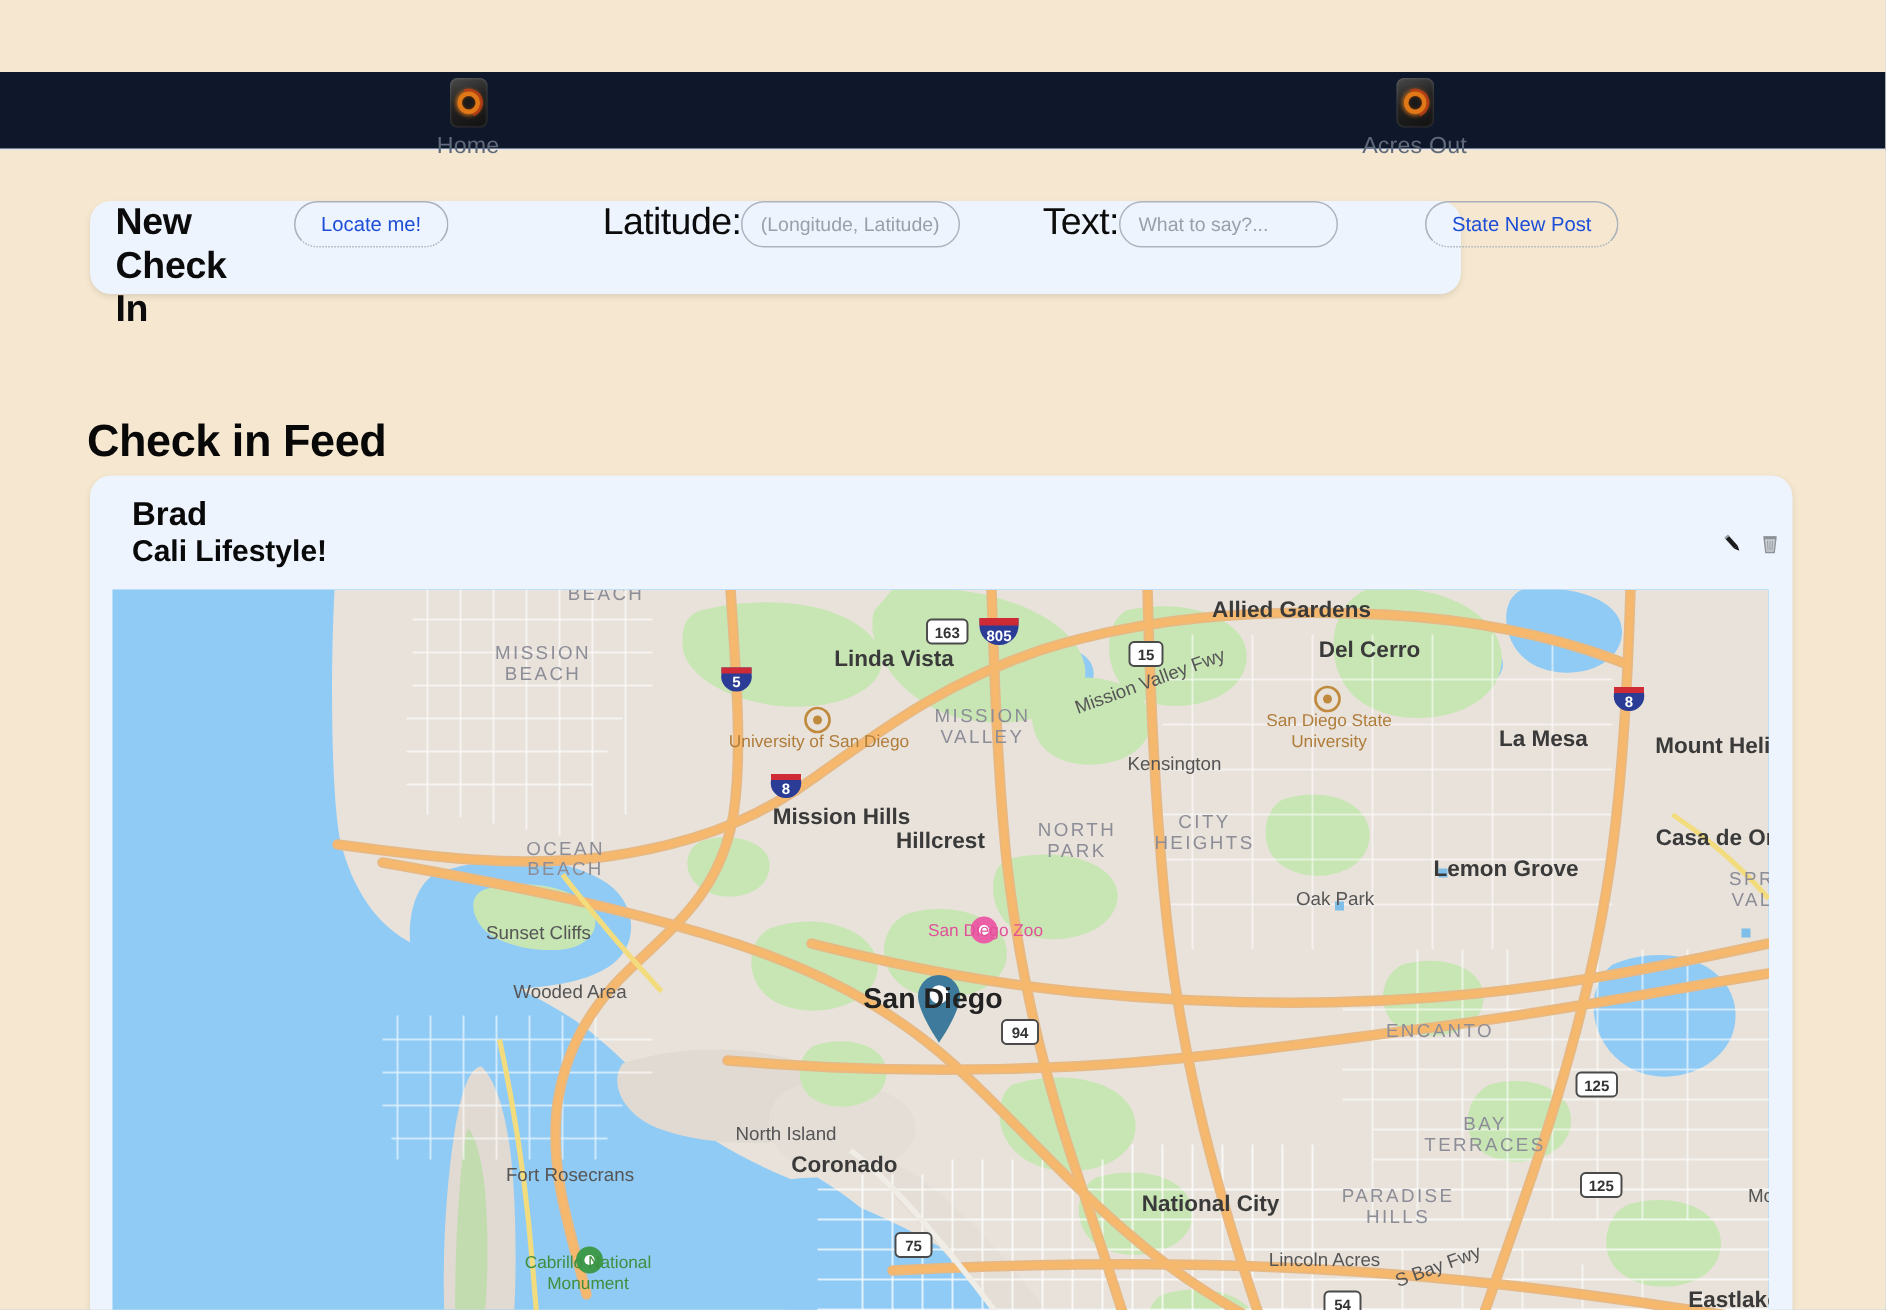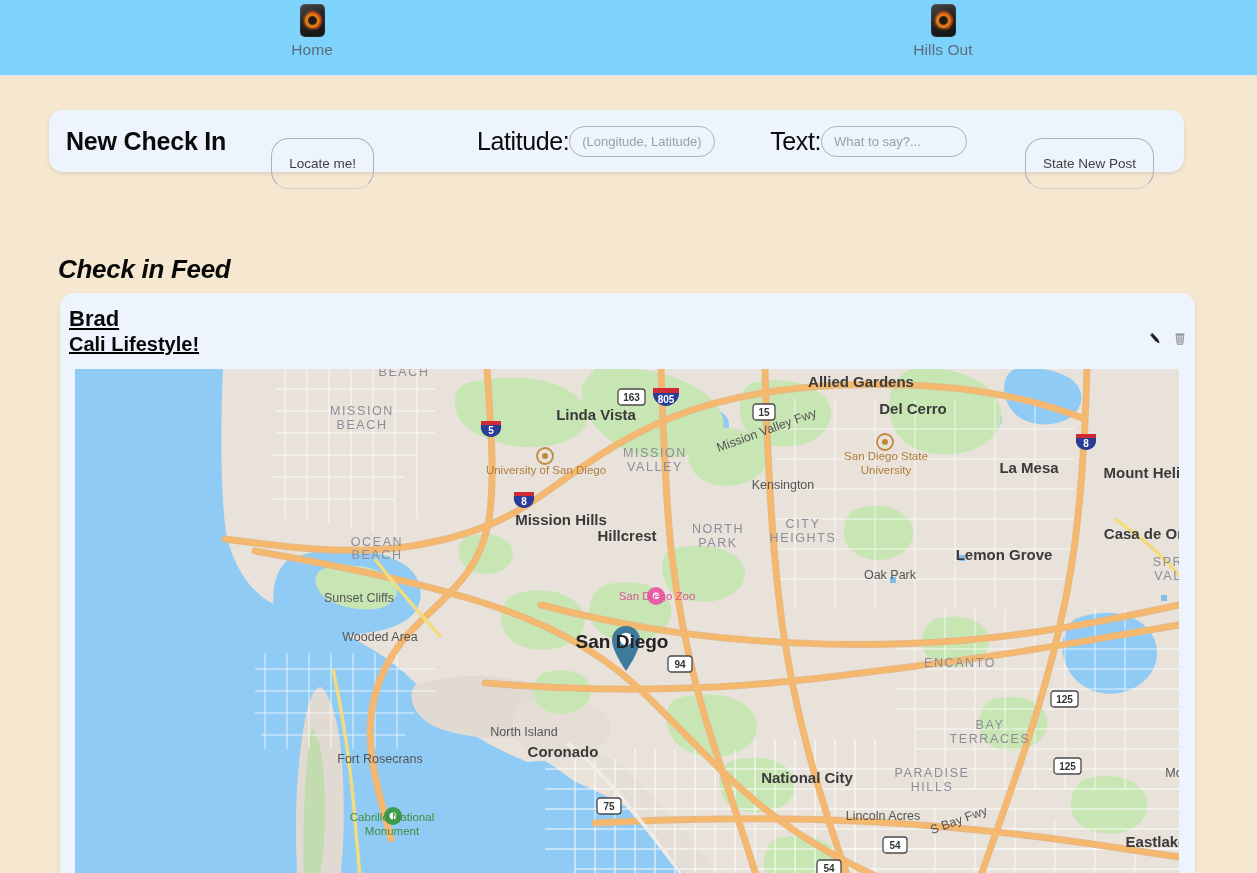--- a/index.html
+++ b/index.html
@@ -5,24 +5,25 @@
   * { box-sizing: border-box; margin: 0; padding: 0; }
   html, body {
     width: 1257px; height: 873px;
     font-family: "Liberation Sans", sans-serif;
     background: #F6E8D0;
     overflow: hidden;
   }
 
   
   .navbar {
-    height: 76px; width: 100%;
-    background: #7dd3fc;
+    height: 52px; width: 100%;
+    background: #0f172a;
     border-bottom: 1px solid #dfe6f2;
     position: relative;
+    margin-top: 48px;
   }
   .nav-item {
     position: absolute; top: 4px;
     display: flex; flex-direction: column; align-items: center;
     cursor: pointer; user-select: none;
   }
   .nav-item.home { left: 272px; width: 80px; }
   .nav-item.signout { left: 903px; width: 80px; }
   .nav-icon {
     width: 25px; height: 33px;
@@ -54,39 +55,38 @@
   .page { padding: 0; position: relative; }
 
   .card {
     background: #EEF4FE;
     border-radius: 14px;
     box-shadow: 0 2px 4px rgba(0,0,0,.10);
   }
 
   
   .checkin {
-    position: absolute; left: 49px; top: 34px;
-    width: 1135px; height: 62px;
-    display: flex; align-items: center;
+    position: absolute; left: 60px; top: 34px;
+    width: 914px; height: 62px;
+    display: flex; align-items: flex-start;
   }
   .checkin-title {
     font-size: 25px; font-weight: 700; color: #0b0b0b;
     margin-left: 17px; letter-spacing: -.2px;
   }
   .pill {
     border: 1px solid #aab1bb;
     border-bottom-style: dotted;
     border-radius: 18px;
     background: transparent;
-    padding: 17px 17px;
-    font-size: 13.5px; color: #404040;
+    padding: 7px 17px;
+    font-size: 13.5px; color: #1d4ed8;
     font-family: "Liberation Sans", sans-serif;
     cursor: pointer;
     white-space: nowrap;
-    margin-top: 45px;
   }
   .btn-locate { margin-left: 45px; }
   .field-label {
     font-size: 25px; color: #0b0b0b; font-weight: 400;
     letter-spacing: -.4px;
   }
   .lbl-location { margin-left: 103px; }
   .lbl-text { margin-left: 55px; }
   .tinput {
     border: 1px solid #aeb4be;
@@ -100,31 +100,30 @@
     outline: none;
   }
   .tinput::placeholder { color: #9aa0a8; }
   #loc-input { width: 146px; }
   #text-input { width: 146px; }
   .btn-post { margin-left: 58px; }
 
   
   .feed-title {
     position: absolute; left: 58px; top: 178px;
-    font-size: 26px; font-weight: 700; color: #080808;
+    font-size: 30px; font-weight: 700; color: #080808;
     letter-spacing: -.3px;
-    font-style: italic;
   }
 
   .post {
     position: absolute; left: 60px; top: 217px;
     width: 1135px; height: 660px;
     overflow: hidden;
   }
-  .post-head { position: relative; padding: 14px 20px 0 9px; text-decoration: underline; }
+  .post-head { position: relative; padding: 14px 20px 0 28px; }
   .post-author { font-size: 22px; font-weight: 700; color: #090909; line-height: 1.08; }
   .post-body   { font-size: 20px; font-weight: 700; color: #090909; margin-top: 2px; }
   .post-actions {
     position: absolute; right: 6px; top: 37px;
     display: flex; gap: 7px; align-items: center;
   }
   .ico-btn { cursor: pointer; line-height: 0; }
 
   
   .map-wrap {
@@ -154,21 +153,21 @@
   <div class="nav-item home">
     <div class="nav-icon">
         <span class="ring"></span>
       </div>
     <div class="nav-label">Home</div>
   </div>
   <div class="nav-item signout">
     <div class="nav-icon">
         <span class="ring"></span>
       </div>
-    <div class="nav-label">Hills Out</div>
+    <div class="nav-label">Acres Out</div>
   </div>
 </div>
 
 <div class="page">
 
   <div class="card checkin">
     <div class="checkin-title">New Check In</div>
 
     <button class="pill btn-locate">Locate me!</button>
 

